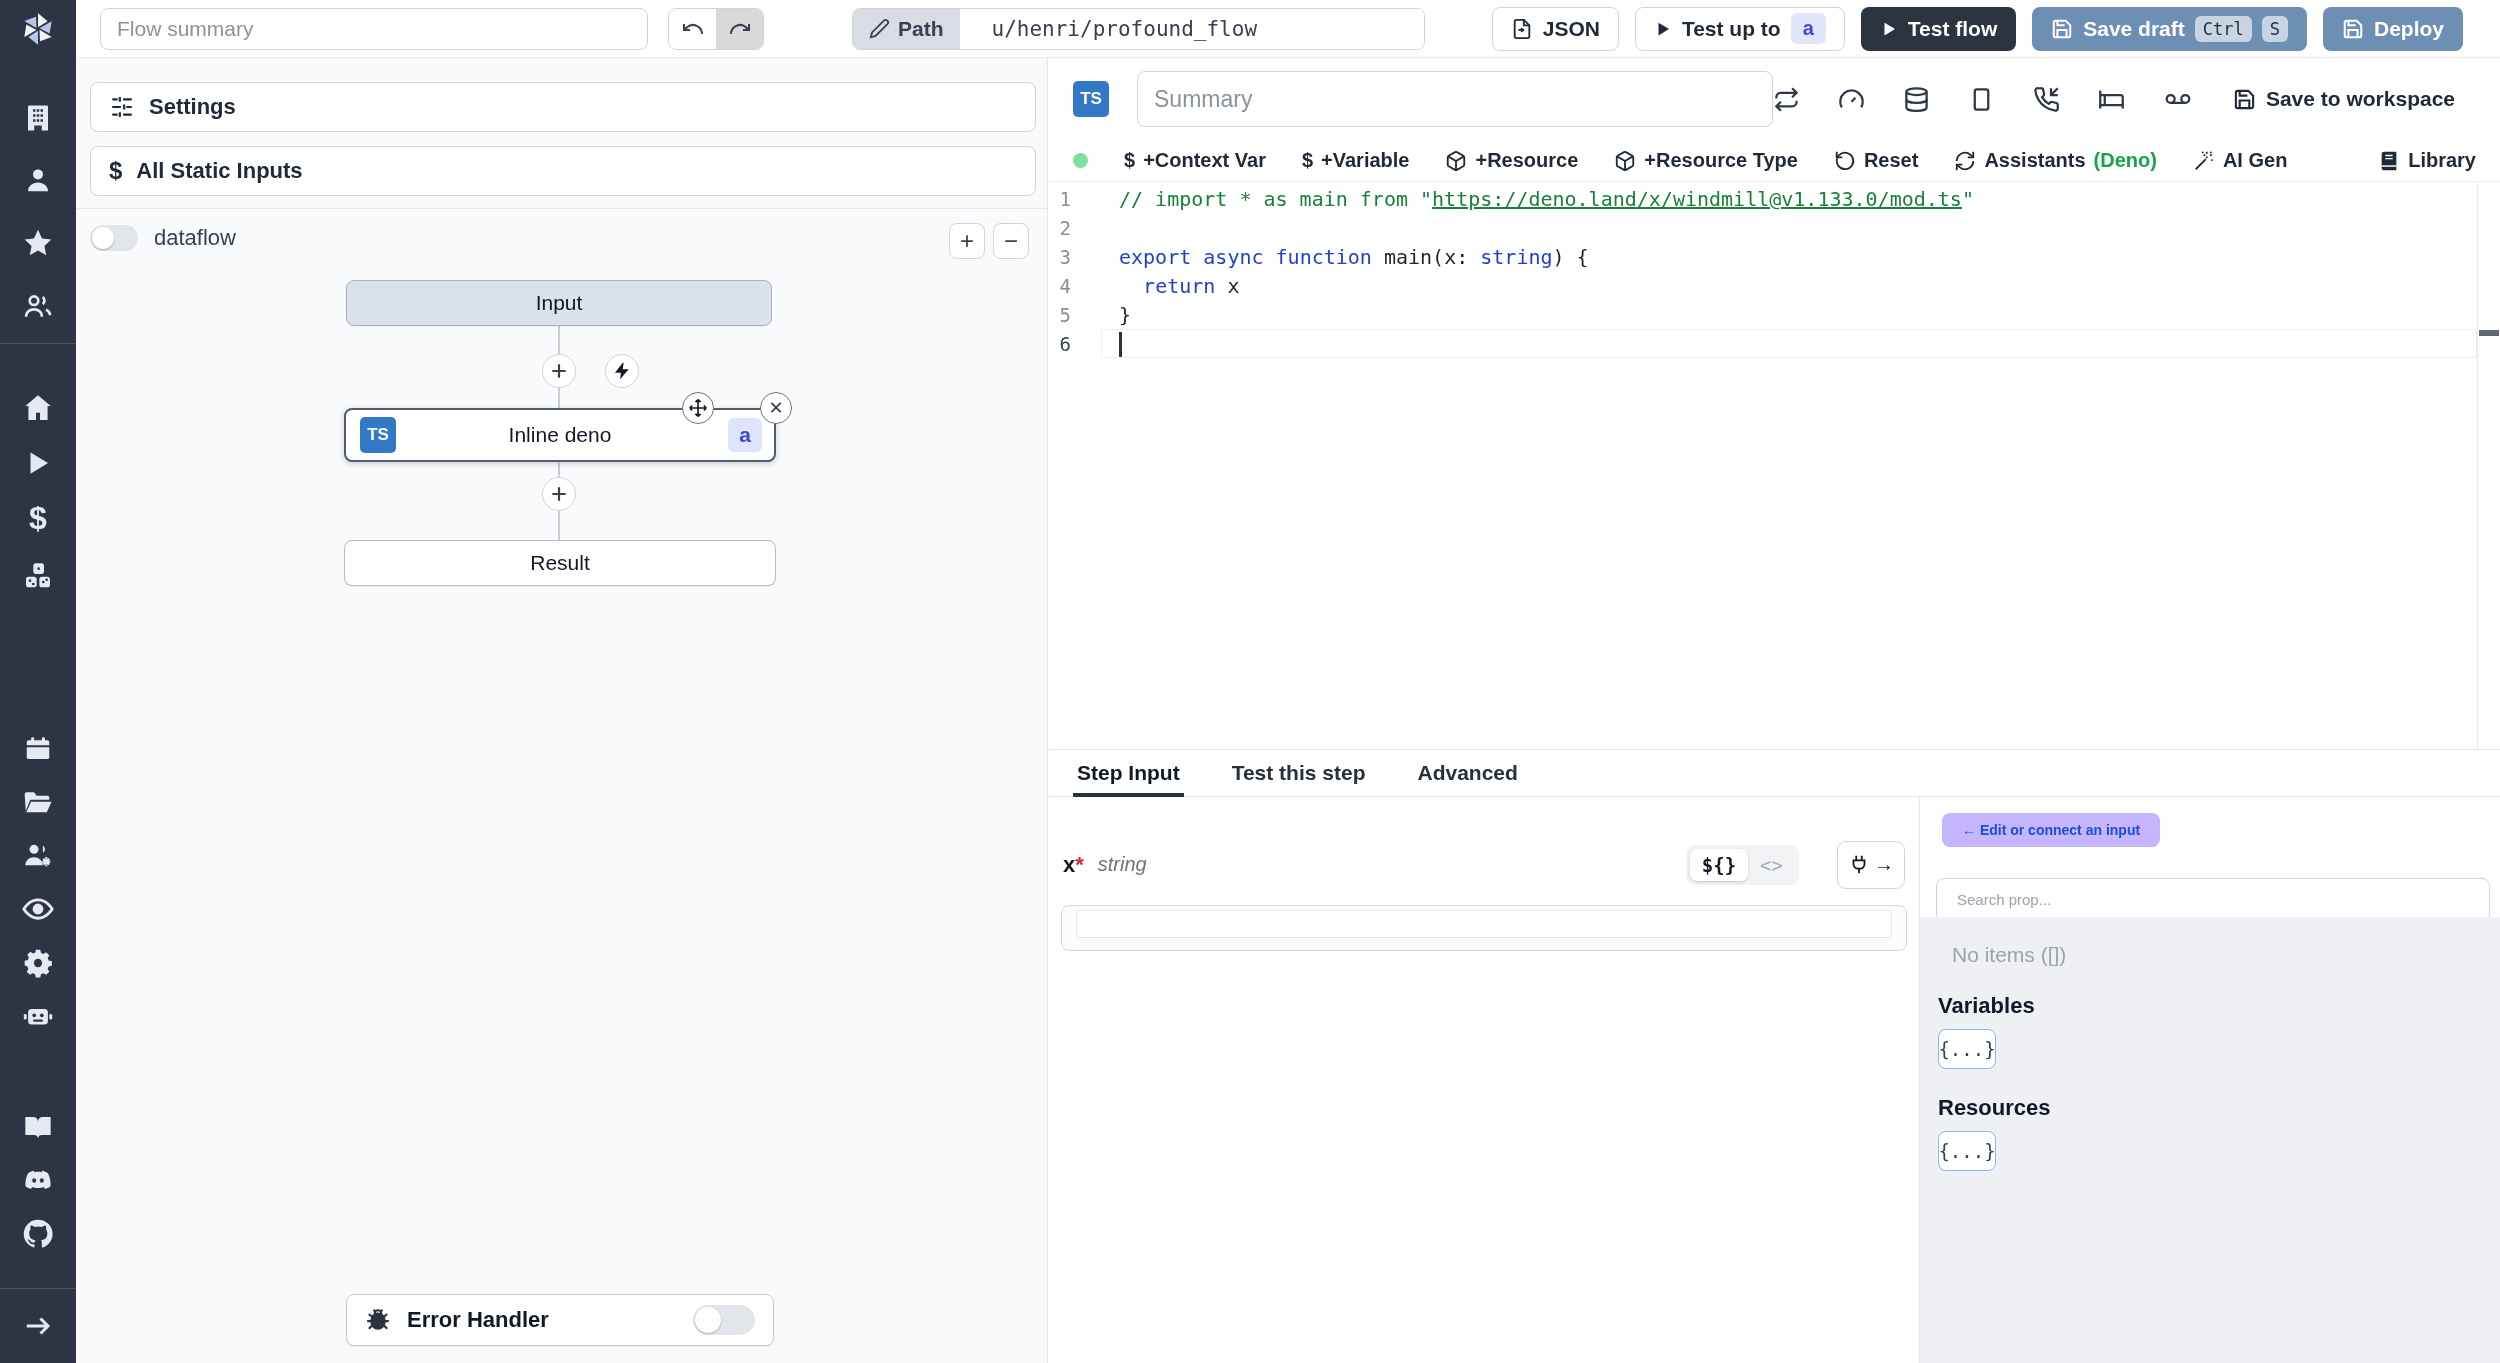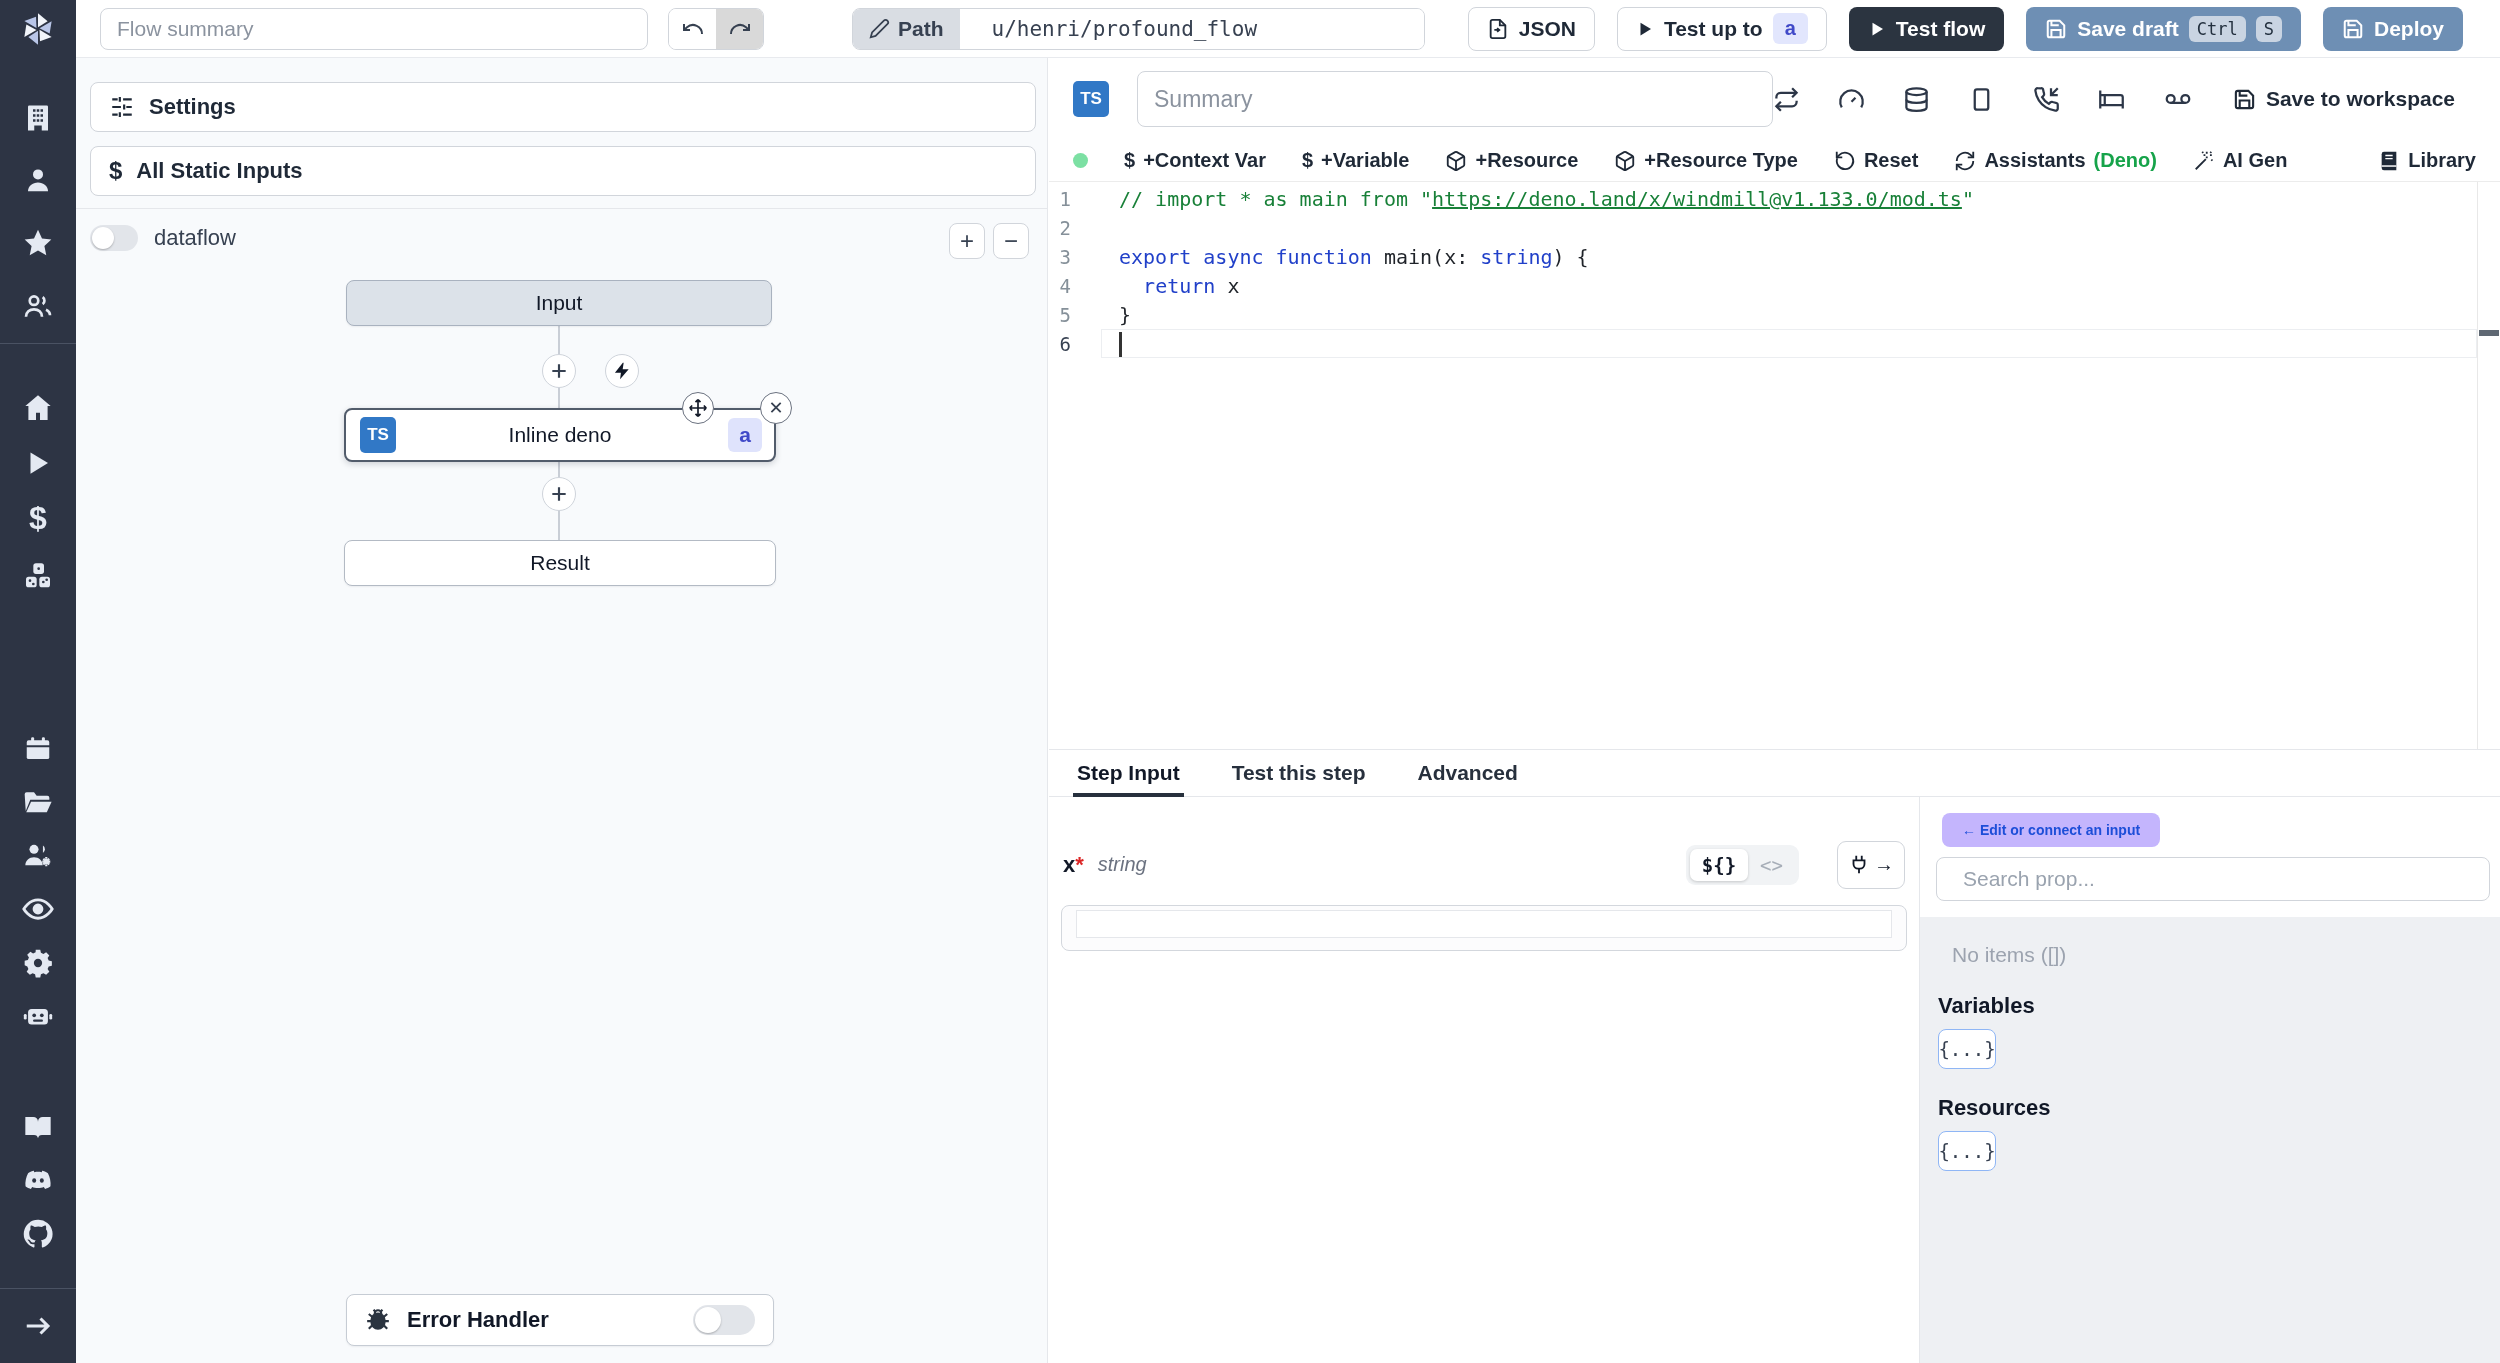--- a/index.html
+++ b/index.html
@@ -22,21 +22,21 @@
   .tb-input::placeholder { color:#8b939f; }
   #flow-summary { margin-left:24px; width:548px; }
   .undo-group { margin-left:20px; display:flex; height:42px; border:1px solid #d1d5db; border-radius:8px; overflow:hidden; }
   .undo-half { width:47px; display:flex; align-items:center; justify-content:center; color:#374151; cursor:pointer; background:#fff; }
   .undo-half.active { background:#d9d9d9; }
   .path-group { margin-left:88px; display:flex; height:42px; border:1px solid #d1d5db; border-radius:8px; overflow:hidden; }
   .path-chip { display:flex; align-items:center; gap:8px; background:#d9dde3; color:#374151;
     padding:0 16px; font-size:21px; font-weight:600; }
   .path-value { border:none; outline:none; width:464px; padding:0 32px; font-size:21px;
     font-family:"DejaVu Sans Mono", monospace; color:#374151; }
-  .tb-right { position:absolute; right:37px; display:flex; gap:22px;margin-left:19px; }
+  .tb-right { position:absolute; right:37px; display:flex; gap:16px;margin-left:19px; }
   .btn { display:flex; align-items:center; gap:10px; height:44px; border-radius:8px; padding:0 18px;
     font-size:21px; font-weight:700; cursor:pointer; border:1px solid transparent; white-space:nowrap; }
   .btn-outline { background:#fff; border-color:#d1d5db; color:#1f2937; }
   .btn-dark { background:#2b3440; color:#fff; }
   .btn-blue { background:#6e8fb4; color:#fff; }
   .chip-a { background:#e2e6fd; color:#4049c8; border-radius:6px; padding:4px 12px; font-size:20px; font-weight:700; }
   .kbd { background:#c9d4e2; color:#23303f; border-radius:6px; padding:3px 8px; font-size:17px;
     font-family:"DejaVu Sans Mono", monospace; font-weight:400; }
 
   
@@ -120,22 +120,22 @@
   .plug-btn { margin-left:38px; width:68px; height:48px; background:#fff; border:1px solid #d1d5db; border-radius:9px;
     display:flex; align-items:center; justify-content:center; gap:4px; cursor:pointer; color:#111827; font-size:20px; }
   .mini-editor { position:absolute; left:12px; top:108px; width:846px; height:46px; border:1px solid #d3d7dd;
     border-radius:8px; background:#fcfcfd; }
   .mini-editor .inner { position:absolute; left:14px; right:14px; top:4px; bottom:12px; background:#fff;
     border:1px solid #e5e7eb; }
 
   .connect-panel { flex:1; position:relative; background:#fff; }
   .back-btn { position:absolute; left:22px; top:16px; background:#c4b5fd; color:#1d4ed8; border-radius:8px;
     padding:9px 20px; font-size:14px; font-weight:600; cursor:pointer; white-space:nowrap;text-align:right; }
-  .prop-search { position:absolute; left:16px; top:60px; width:554px; height:44px; border:1px solid #d1d5db;
-    border-radius:8px; padding:0 26px; font-size:21px; outline:none; color:#374151; }
+  .prop-search { position:absolute; left:16px; top:81px; width:554px; height:44px; border:1px solid #d1d5db;
+    border-radius:8px; padding:0 20px; font-size:15px; outline:none; color:#374151; }
   .prop-search::placeholder { color:#9aa3af; }
   .connect-body { position:absolute; left:0; right:0; top:120px; bottom:0; background:#eef0f3; padding:14px 0 0 18px; }
   .sec-title { font-size:22px; font-weight:700; color:#111827; }
   .sec-empty { font-size:21px; color:#9ca3af; padding-left:14px; margin-top:12px; }
   .brace-btn { margin-top:10px; width:58px; height:40px; background:#fff; border:1px solid #8fb6f5; border-radius:8px;
     display:flex; align-items:center; justify-content:center; font-size:19px; color:#374151;
     font-family:"DejaVu Sans Mono", monospace; cursor:pointer; }
   .mt26 { margin-top:26px; }
 </style>
 </head>

